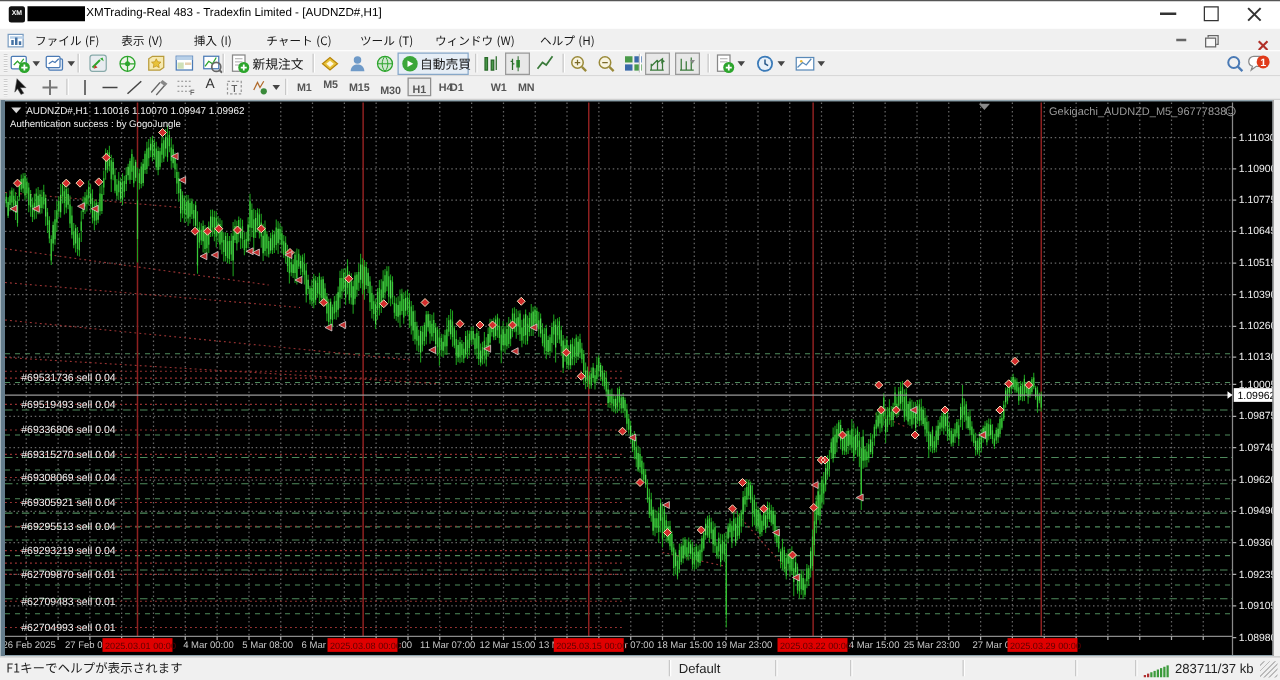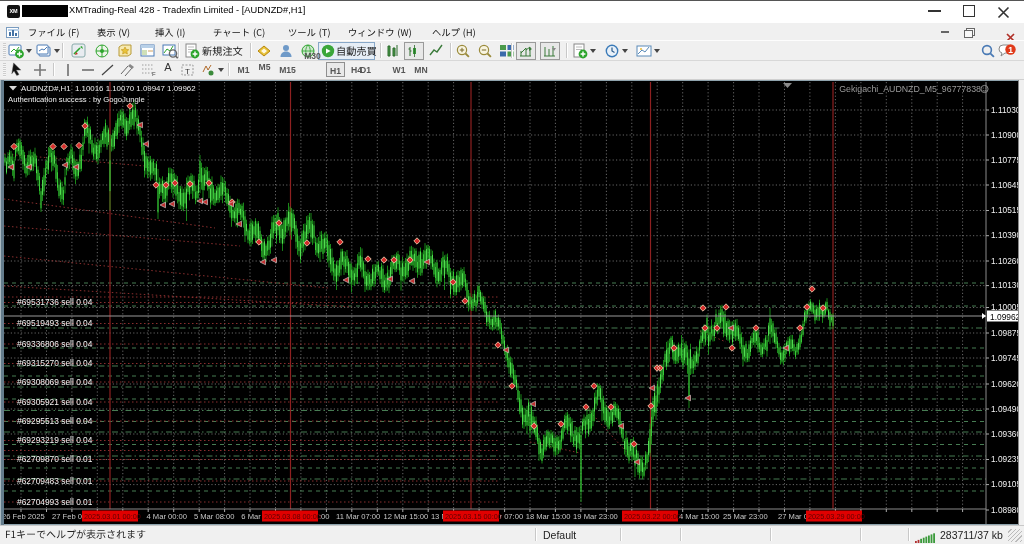--- a/index.html
+++ b/index.html
@@ -2,21 +2,21 @@
 <html><head><meta charset="utf-8"><style>
 *{margin:0;padding:0;box-sizing:border-box}
 body{width:1024px;height:544px;font-family:'Liberation Sans',sans-serif;overflow:hidden;background:#f0f0f0}
 .sep{position:absolute;width:1px;background:#c8c8c8;box-shadow:1px 0 0 #fff}
 .grip{position:absolute;width:3px;background:repeating-linear-gradient(180deg,#cdcdcd 0 1px,#f6f6f6 1px 2px)}
 .tbtn{position:absolute;font-size:8.6px;color:#555;font-weight:bold;text-align:center;padding-top:3px}
 </style></head><body>
 <div style="position:absolute;left:0;top:0;width:1024px;height:23px;background:#fff;border-top:1px solid #555"></div>
 <div style="position:absolute;left:7px;top:5px;width:13px;height:13px;background:#111;border-radius:2px;color:#fff;font-size:5.5px;font-weight:bold;text-align:center;line-height:13px">XM</div>
 <div style="position:absolute;left:22px;top:5px;width:46px;height:12px;background:#000"></div>
-<div style="position:absolute;left:69px;top:5px;font-size:9.3px;color:#000">XMTrading-Real 428 - Tradexfin Limited - [AUDNZD#,H1]</div>
+<div style="position:absolute;left:69px;top:5px;font-size:9.3px;color:#000">XMTrading-Real 483 - Tradexfin Limited - [AUDNZD#,H1]</div>
 <div style="position:absolute;left:928px;top:10px;width:13px;height:2px;background:#333"></div>
 <div style="position:absolute;left:963px;top:5px;width:12px;height:12px;border:1.4px solid #333"></div>
 <div style="position:absolute;left:997px;top:5px;width:13px;height:13px"><svg width="13" height="13">
       <path d="M1.5 1.5L11.5 11.5M11.5 1.5L1.5 11.5" stroke="#333" stroke-width="1.6"></path>
     </svg></div>
 <div style="position:absolute;left:0;top:24px;width:1024px;height:16px;background:#f0f0f0"></div>
 <div style="position:absolute;left:6px;top:27px;width:13px;height:11px;border:1px solid #7a9cc0;background:#fff">
     <div style="position:absolute;left:1px;top:1px;width:11px;height:2px;background:#b8d0e8"></div>
     <div style="position:absolute;left:2px;bottom:1px;width:2px;height:4px;background:#4472a4"></div>
     <div style="position:absolute;left:5px;bottom:1px;width:2px;height:6px;background:#4472a4"></div>
@@ -214,21 +214,21 @@
     </svg></div>
 <div style="position:absolute;left:200px;top:62px;width:16px;height:16px"><svg width="16" height="16">
       <path d="M3 10l3-6 2 4 3-5" stroke="#b06a2a" fill="none"></path>
       <circle cx="11" cy="11" r="2.5" fill="#3a8a3a"></circle>
     </svg></div>
 <div style="position:absolute;left:218px;top:68px;width:0;height:0;border-left:3px solid transparent;border-right:3px solid transparent;border-top:4px solid #444"></div>
 <div class="sep" style="left:228px;top:63px;height:13px"></div>
 <div class="tbtn" style="left:234px;top:62px;width:19px;height:15px">M1</div>
 <div class="tbtn" style="left:255px;top:59px;width:19px;height:15px">M5</div>
 <div class="tbtn" style="left:276px;top:62px;width:23px;height:15px">M15</div>
-<div class="tbtn" style="left:301px;top:48px;width:23px;height:15px">M30</div>
+<div class="tbtn" style="left:301px;top:64px;width:23px;height:15px">M30</div>
 <div class="tbtn" style="left:326px;top:62px;width:19px;height:15px;background:#e9e9e9;border:1px solid #8f8f8f">H1</div>
 <div class="tbtn" style="left:347px;top:62px;width:19px;height:15px">H4</div>
 <div class="tbtn" style="left:356px;top:62px;width:19px;height:15px">D1</div>
 <div class="tbtn" style="left:389px;top:62px;width:20px;height:15px">W1</div>
 <div class="tbtn" style="left:411px;top:62px;width:20px;height:15px">MN</div>
 <div style="position:absolute;left:0;top:80px;width:1024px;height:445px;background:#8fa3ad"></div>
 <div style="position:absolute;left:1018px;top:80px;width:6px;height:445px;background:#f0f0f0;border-left:1px solid #888"></div>
 <div style="position:absolute;left:0;top:80px;width:4px;height:445px;background:linear-gradient(90deg,#a8b8c0 0 1px,#647c8c 1px 4px)"></div>
 <svg style="position:absolute;left:4px;top:81px" width="1014" height="443" viewBox="4 81 1014 443" font-family="'Liberation Sans',sans-serif">
     <rect x="4" y="81" width="1014" height="443" fill="#000"></rect>

